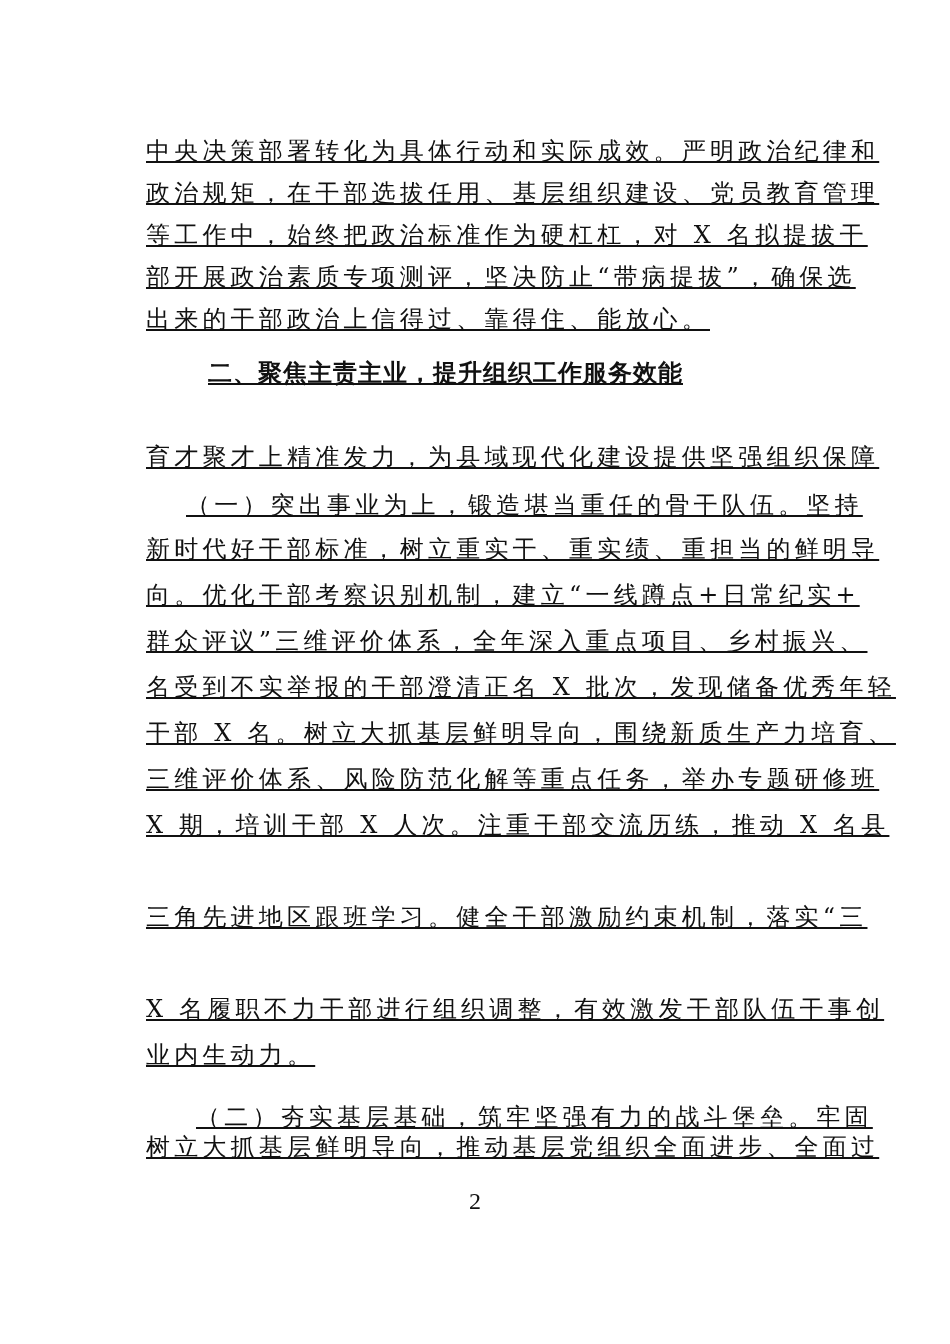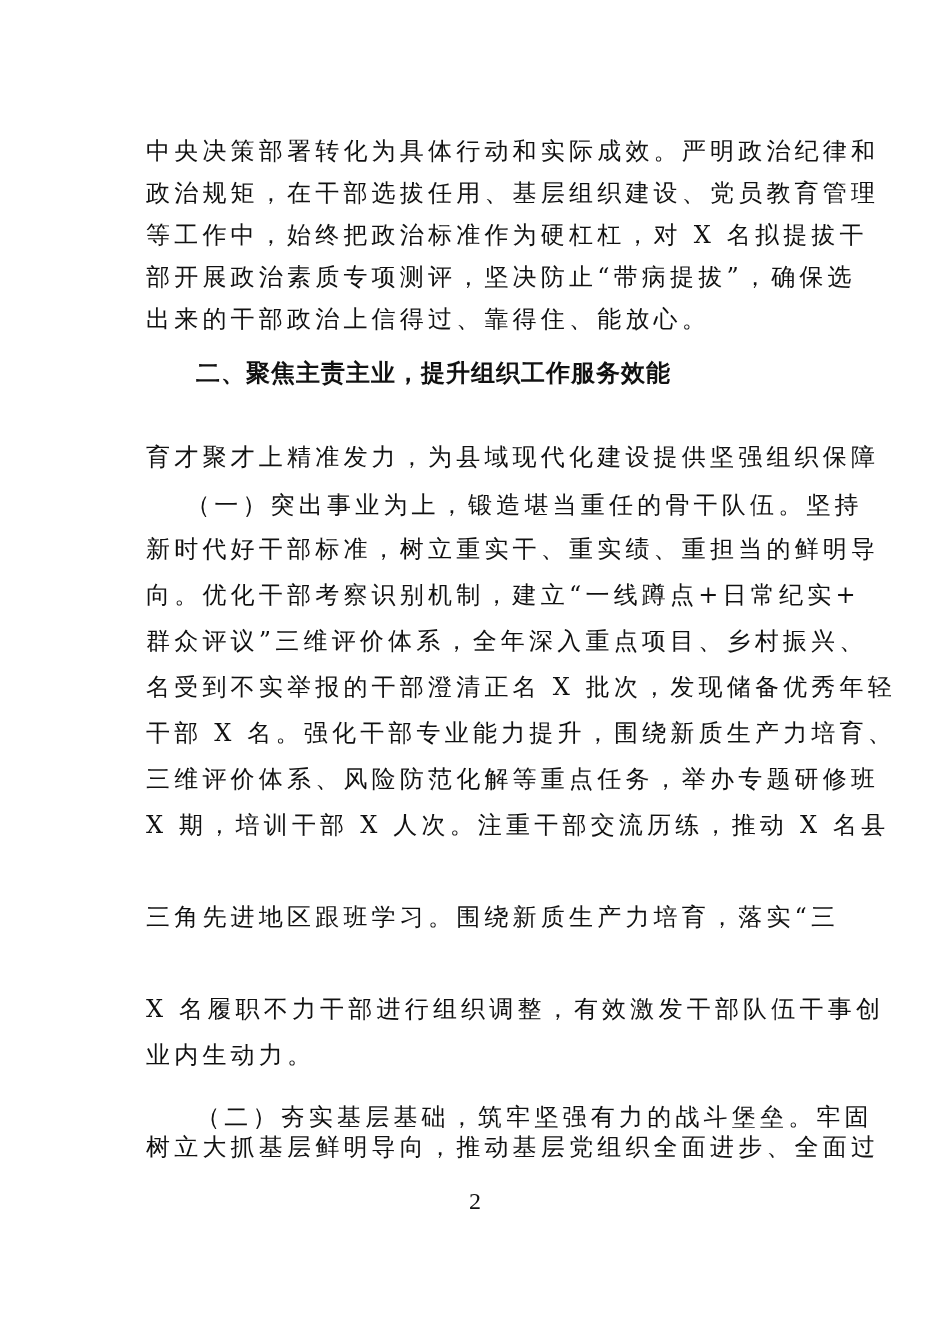--- a/index.html
+++ b/index.html
@@ -5,25 +5,25 @@
     html, body { margin: 0; padding: 0; background: #ffffff; }
     body { width: 950px; height: 1344px; position: relative; overflow: hidden; }
     .page {
       position: absolute; left: 0; top: 0; width: 950px; height: 1344px;
       background: #ffffff;
     }
     .line {
       position: absolute; left: 146px; width: 660px;
       font-family: "DejaVu Serif", "Liberation Serif", serif;
       font-size: 24px; line-height: 30px; color: #111;
-      white-space: nowrap; letter-spacing: 4.2px;
+      white-space: nowrap; letter-spacing: 4.2px; text-decoration: underline;
     }
     .heading {
       font-family: "DejaVu Sans", "Liberation Sans", sans-serif;
-      font-weight: bold; letter-spacing: 1px;
+      font-weight: bold; letter-spacing: 1px; margin-left: 12px;
     }
     .pagenum {
       position: absolute; top: 1188px; left: 0; width: 950px; text-align: center;
       font-family: "Liberation Serif", serif; font-size: 24px; color: #111;
     }
   </style>
 </head>
 <body>
 
 <div class="page">
@@ -32,23 +32,23 @@
   <div class="line" style="top:220px">等工作中，始终把政治标准作为硬杠杠，对 X 名拟提拔干</div>
   <div class="line" style="top:262px">部开展政治素质专项测评，坚决防止“带病提拔”，确保选</div>
   <div class="line" style="top:304px">出来的干部政治上信得过、靠得住、能放心。</div>
   <div class="line heading" style="top:358px; left:196px">二、聚焦主责主业，提升组织工作服务效能</div>
   <div class="line" style="top:442px">育才聚才上精准发力，为县域现代化建设提供坚强组织保障</div>
   <div class="line" style="top:490px; left:186px">（一）突出事业为上，锻造堪当重任的骨干队伍。坚持</div>
   <div class="line" style="top:534px">新时代好干部标准，树立重实干、重实绩、重担当的鲜明导</div>
   <div class="line" style="top:580px">向。优化干部考察识别机制，建立“一线蹲点+日常纪实+</div>
   <div class="line" style="top:626px">群众评议”三维评价体系，全年深入重点项目、乡村振兴、</div>
   <div class="line" style="top:672px">名受到不实举报的干部澄清正名 X 批次，发现储备优秀年轻</div>
-  <div class="line" style="top:718px">干部 X 名。强化干部专业能力提升，围绕新质生产力培育、</div>
+  <div class="line" style="top:718px">干部 X 名。树立大抓基层鲜明导向，围绕新质生产力培育、</div>
   <div class="line" style="top:764px">三维评价体系、风险防范化解等重点任务，举办专题研修班</div>
   <div class="line" style="top:810px">X 期，培训干部 X 人次。注重干部交流历练，推动 X 名县</div>
-  <div class="line" style="top:902px">三角先进地区跟班学习。围绕新质生产力培育，落实“三</div>
+  <div class="line" style="top:902px">三角先进地区跟班学习。健全干部激励约束机制，落实“三</div>
   <div class="line" style="top:994px">X 名履职不力干部进行组织调整，有效激发干部队伍干事创</div>
   <div class="line" style="top:1040px">业内生动力。</div>
   <div class="line" style="top:1102px; left:196px">（二）夯实基层基础，筑牢坚强有力的战斗堡垒。牢固</div>
   <div class="line" style="top:1132px">树立大抓基层鲜明导向，推动基层党组织全面进步、全面过</div>
 
   <div class="pagenum">2</div>
 </div>
 
 </body></html>

